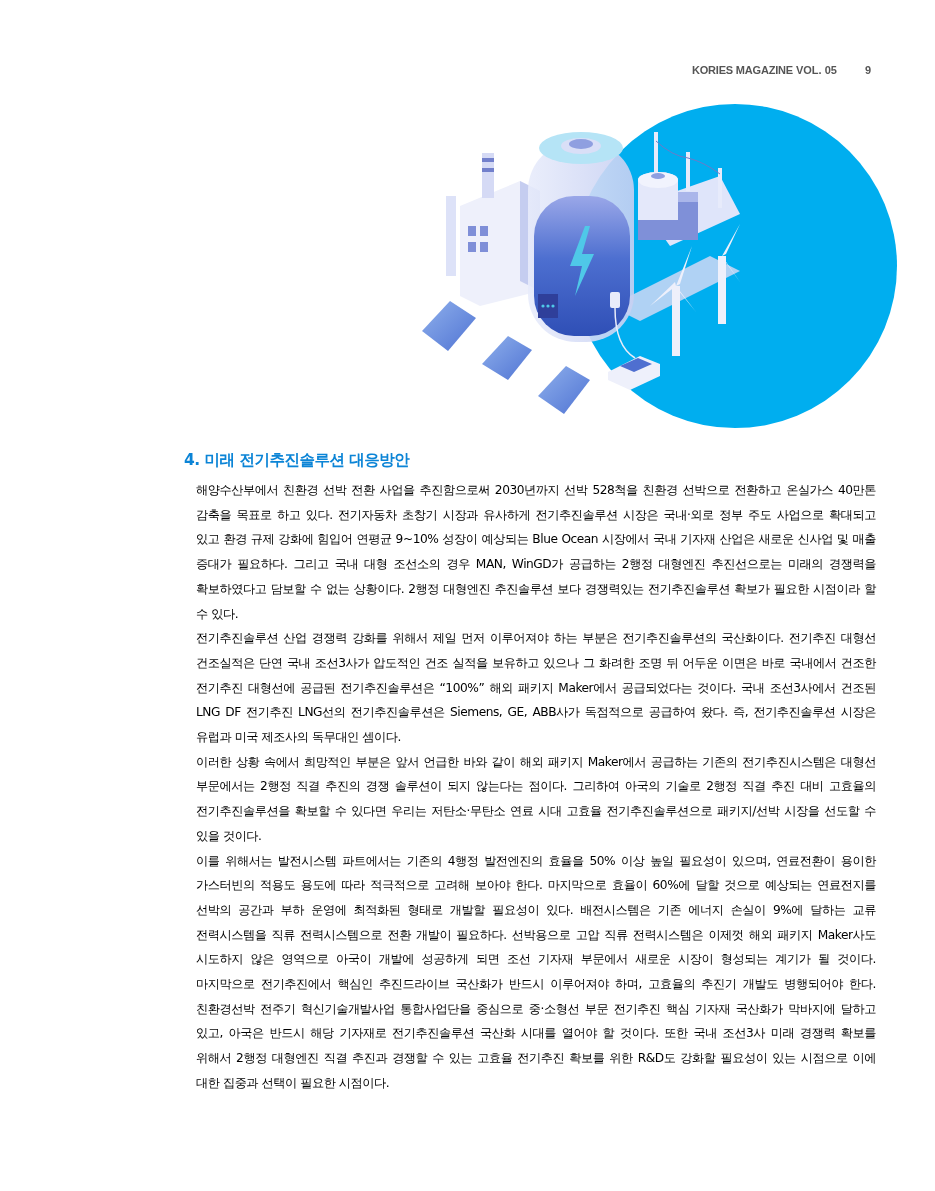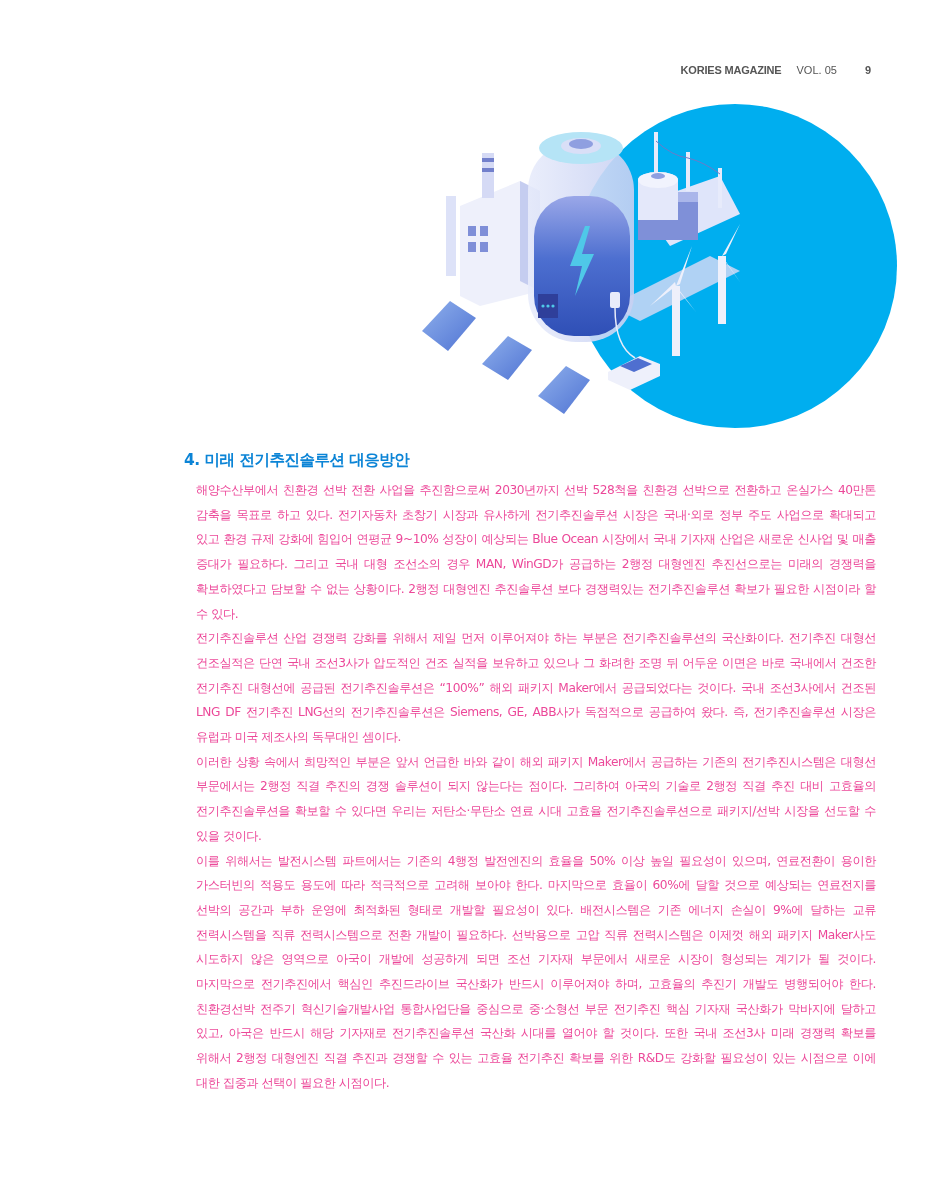--- a/index.html
+++ b/index.html
@@ -5,38 +5,38 @@
   * { margin: 0; padding: 0; box-sizing: border-box; }
   html, body { width: 935px; height: 1191px; background: #ffffff; overflow: hidden; }
   body { position: relative; font-family: "DejaVu Sans", "Liberation Sans", sans-serif; color: #231f20; }
 
   .page-header {
     position: absolute; top: 64px; right: 64px;
     display: flex; align-items: baseline; gap: 28px;
     font-family: "Liberation Sans", sans-serif; font-size: 11px; color: #555555;
   }
   .page-header .mag-name { font-weight: bold; letter-spacing: -0.2px; margin-top: 41px; }
-  .page-header .mag-vol { font-weight: normal; margin-left: 15px; }
+  .page-header .mag-vol { font-weight: bold; margin-left: 3px; }
   .page-header .page-num { font-weight: bold; color: #555555; }
 
   .illustration {
     position: absolute; left: 410px; top: 96px; width: 500px; height: 350px;
   }
   .illustration svg { width: 100%; height: 100%; display: block; }
 
   .section-title {
     position: absolute; left: 184px; top: 450px;
     font-size: 15.5px; font-weight: bold; color: #0b84d6; letter-spacing: -0.5px;
   }
 
   .body-text {
     position: absolute; left: 196px; top: 478px; width: 680px;
   }
   .body-text p {
-    font-size: 12.2px; line-height: 24.7px; color: #ec4899;
+    font-size: 12.2px; line-height: 24.7px; color: #000000;
     text-align: justify; letter-spacing: -0.45px; word-break: keep-all;
   }
 </style>
 </head>
 <body>
 
 <div class="page-header">
   <span>
     <span class="mag-name">KORIES MAGAZINE</span><span class="mag-vol">VOL. 05</span>
   </span>

